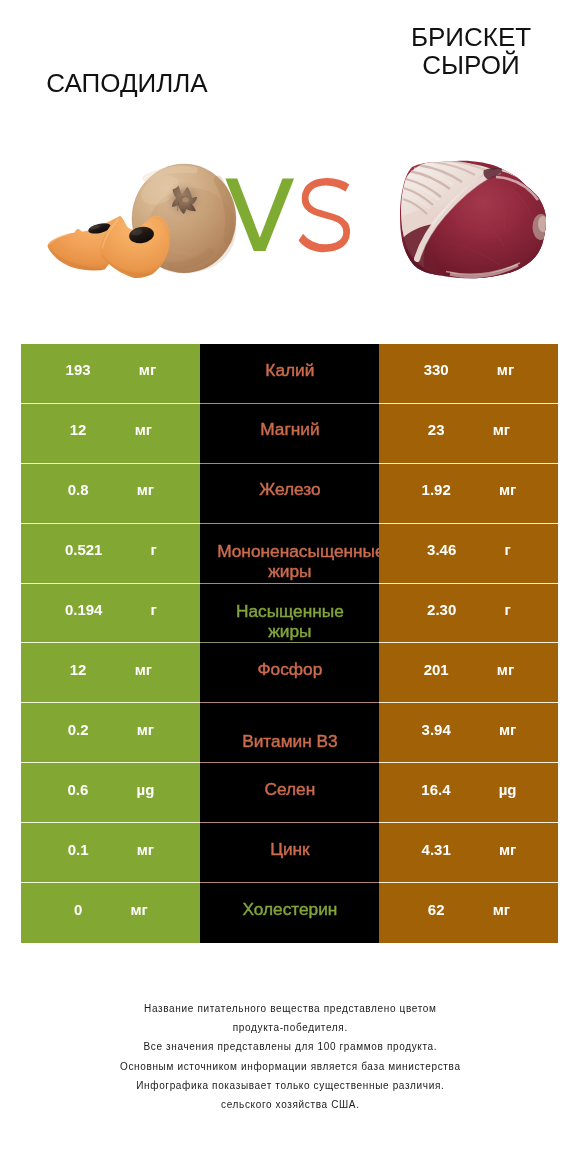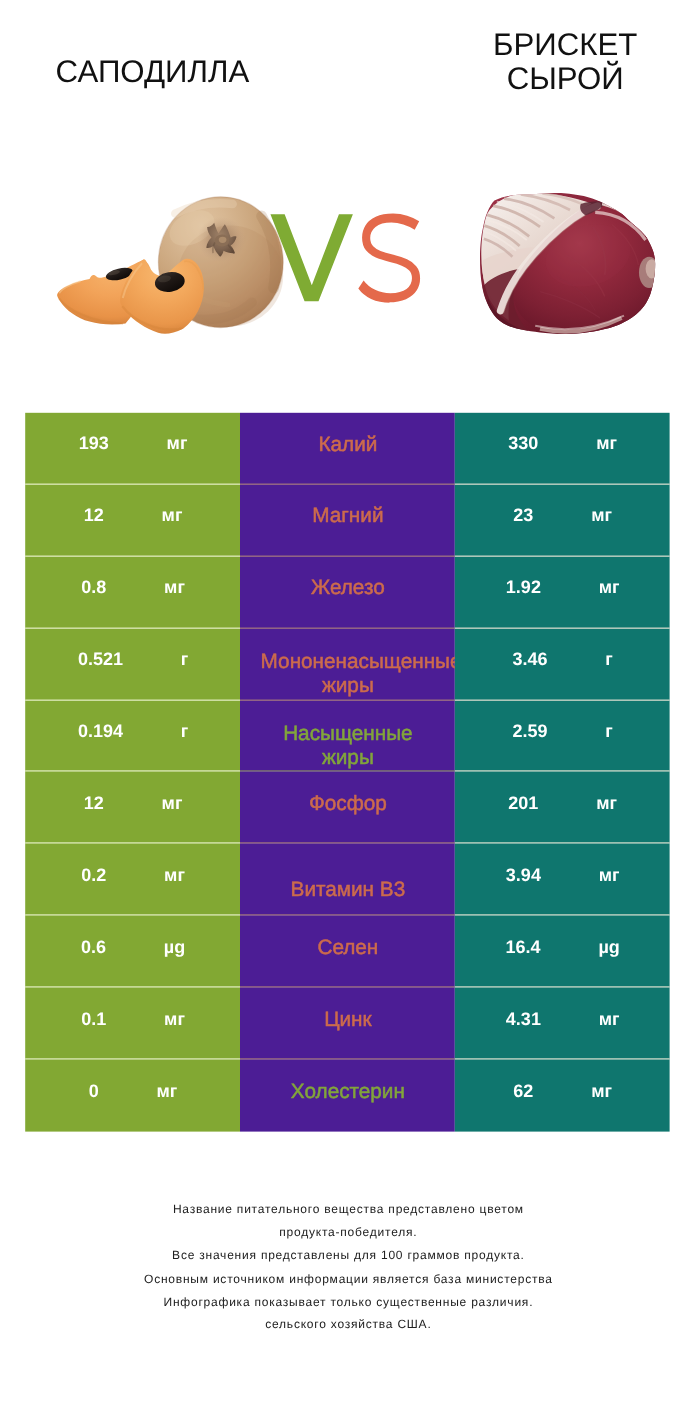--- a/index.html
+++ b/index.html
@@ -3,35 +3,35 @@
 <meta charset="utf-8">
 <title>Food comparison infographic</title>
 <style>
   html,body{margin:0;padding:0;}
   body{width:580px;height:1174px;background:#ffffff;font-family:"Liberation Sans",sans-serif;overflow:hidden;
        -webkit-font-smoothing:antialiased;}
   .page{position:relative;width:580px;height:1174px;background:#fff;}
   
   .titles{position:absolute;left:0;top:0;width:580px;height:130px;}
   .title{position:absolute;font-size:26px;font-weight:400;color:#111111;letter-spacing:0px;text-align:center;line-height:28px;}
-  .title-left{left:0;width:254px;top:45px;}
+  .title-left{left:0;width:254px;top:69px;}
   .title-right{left:344px;width:254px;top:23px;}
   
   .hero{position:absolute;left:0;top:120px;width:580px;height:210px;}
   .vs{position:absolute;left:221px;top:40px;height:104px;font-size:100px;line-height:104px;font-weight:400;letter-spacing:1px;white-space:nowrap;}
   .pic{position:absolute;}
   
   .table{position:absolute;left:21.4px;top:344px;width:537px;}
   .row{position:relative;height:59.9px;display:flex;}
   .cell{display:flex;align-items:center;justify-content:center;text-align:center;box-sizing:border-box;}
   .cell-left{width:179.1px;background:#82a833;color:#ffffff;font-size:15px;font-weight:700;border-bottom:1.2px solid #f2f8d6;}
-  .cell-mid{width:179.1px;background:#4c1d95;font-size:17.3px;font-weight:400;line-height:19.7px;overflow:hidden;box-sizing:border-box;padding:0 13px;}
+  .cell-mid{width:179.1px;background:#000000;font-size:17.3px;font-weight:400;line-height:19.7px;overflow:hidden;box-sizing:border-box;padding:0 13px;}
   .cell-mid > span{position:relative;top:-3px;display:block;-webkit-text-stroke:0.42px currentColor;}
   .cell-mid.two > span{top:9px;}
-  .cell-right{width:179.1px;background:#0f766e;color:#ffffff;font-size:15px;font-weight:700;border-bottom:1.2px solid #fbf1de;}
+  .cell-right{width:179.1px;background:#a16207;color:#ffffff;font-size:15px;font-weight:700;border-bottom:1.2px solid #fbf1de;}
   .cell-mid.wide{text-indent:22px;}
   .row:last-child .cell-left,.row:last-child .cell-right{border-bottom:none;}
   .win-green .cell-mid{color:#82a53b;border-bottom:1px solid #8b9162;}
   .win-orange .cell-mid{color:#cc6b4c;border-bottom:1px solid #b08378;}
   .table .row:last-child .cell-mid{border-bottom:none;}
   .unit{font-size:15px;font-weight:700;margin-left:44px;}
   .cell-left > span,.cell-right > span{position:relative;top:-3.5px;}
   
   .footer{position:absolute;left:0;top:999px;width:580px;text-align:center;font-size:10px;line-height:19.2px;color:#202020;letter-spacing:0.65px;}
   .footer > div{text-indent:0.65px;}
@@ -303,21 +303,21 @@
       </div>
       <div class="row win-green">
         <div class="cell cell-left">
           <span class="num">0.194</span>
           <span class="unit">&nbsp;г</span>
         </div>
         <div class="cell cell-mid two">
           <span>Насыщенные жиры</span>
         </div>
         <div class="cell cell-right">
-          <span class="num">2.59</span>
+          <span class="num">2.30</span>
           <span class="unit">&nbsp;г</span>
         </div>
       </div>
       <div class="row win-orange">
         <div class="cell cell-left">
           <span class="num">12</span>
           <span class="unit">&nbsp;мг</span>
         </div>
         <div class="cell cell-mid">
           <span>Фосфор</span>

